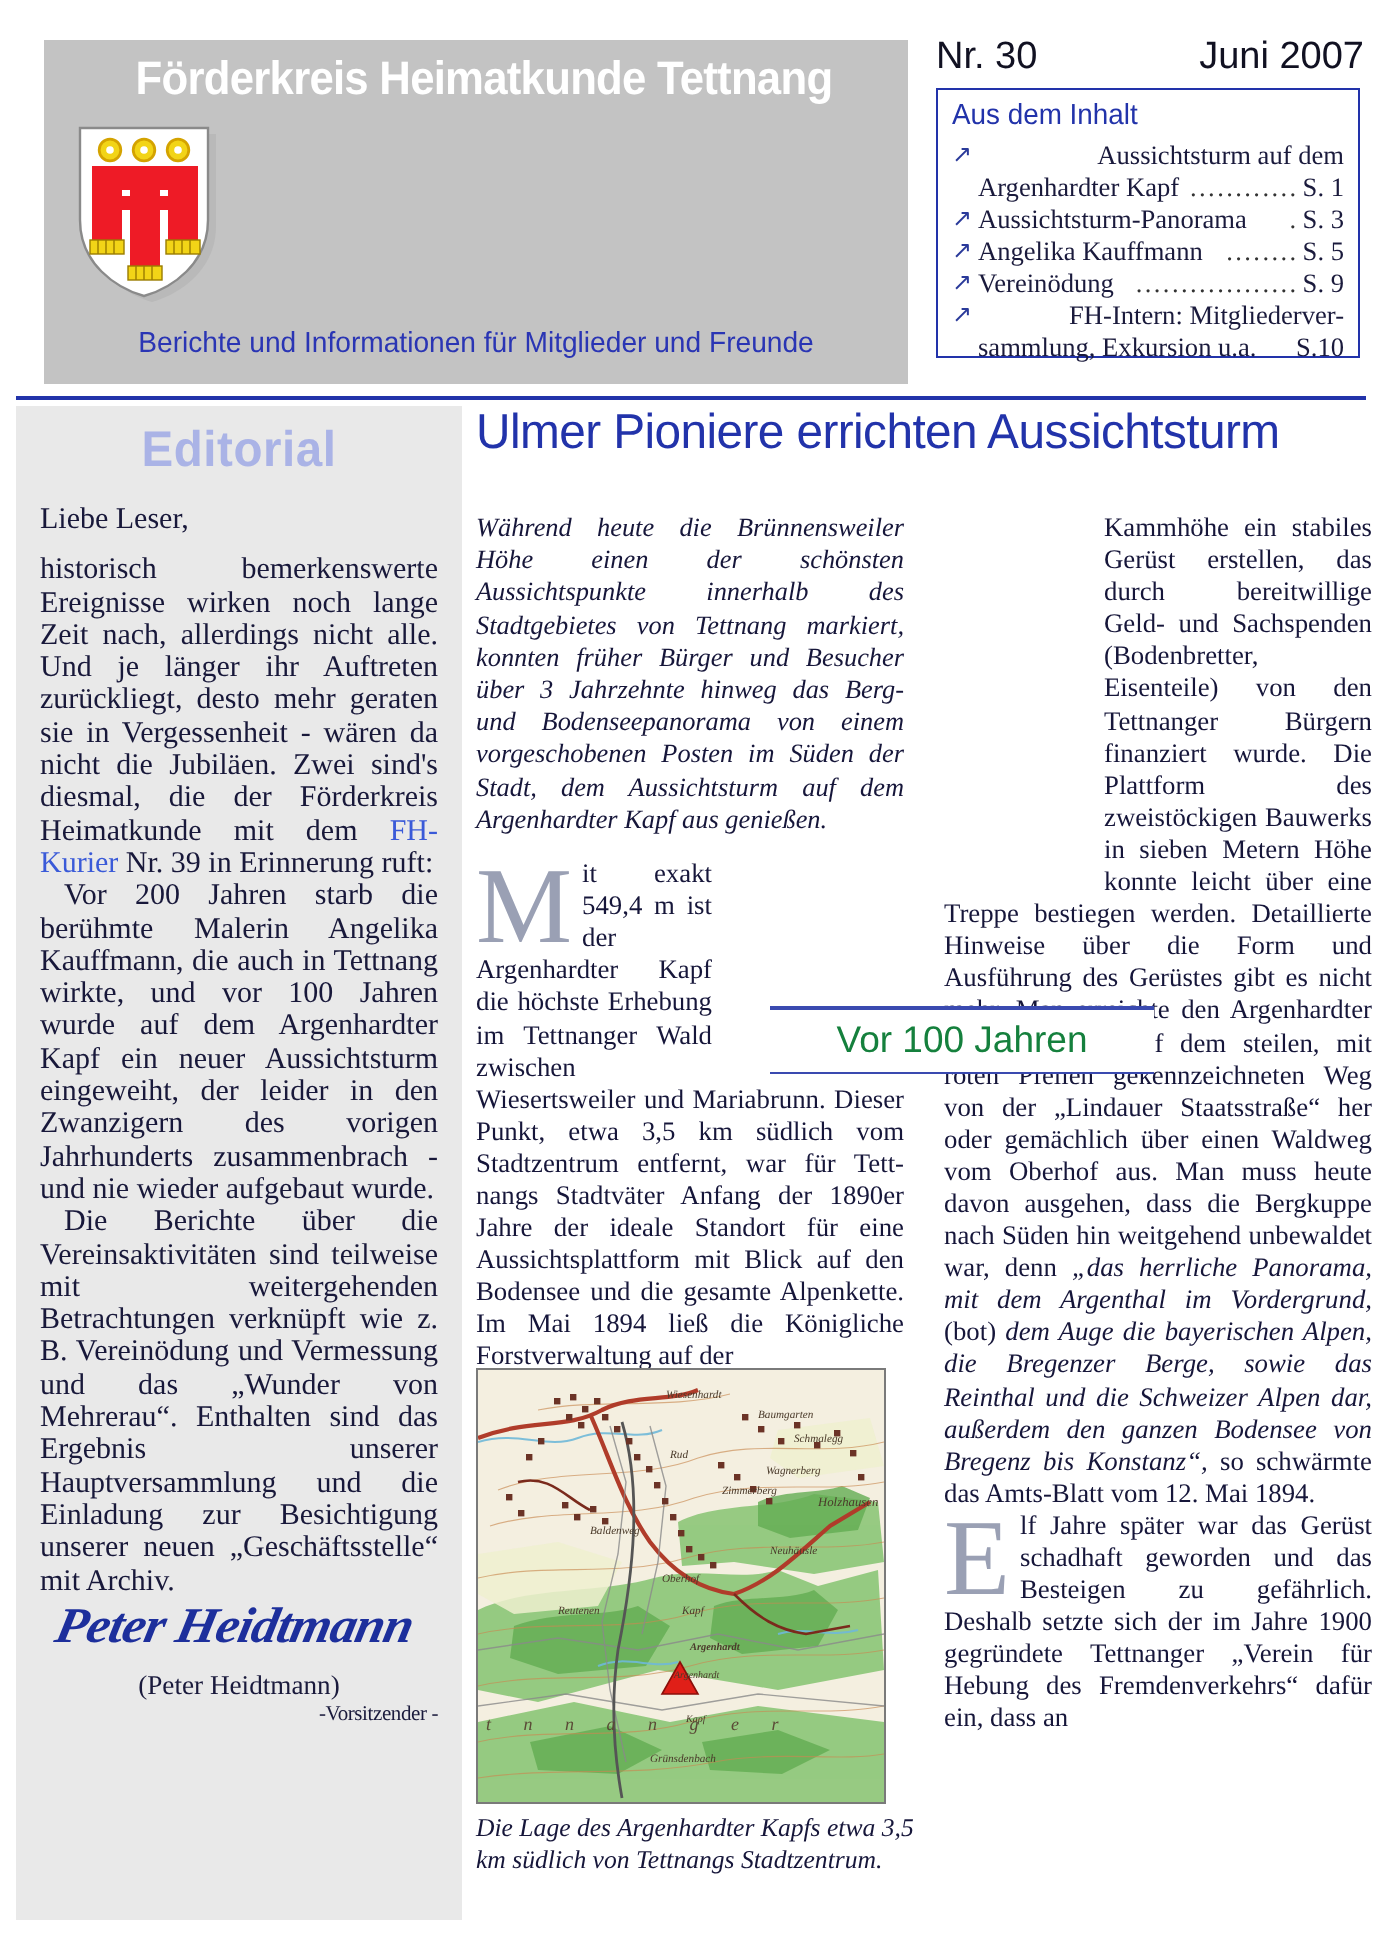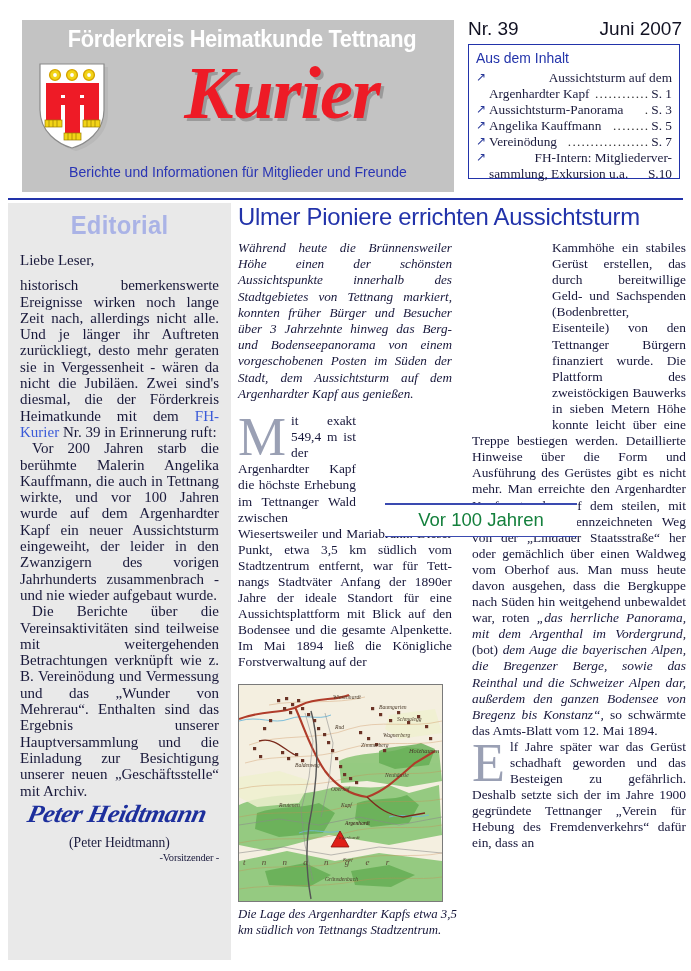--- a/index.html
+++ b/index.html
@@ -216,21 +216,21 @@
     transform: scaleX(0.975);
     transform-origin: left;
     margin-bottom: 7px;
   }
   #cols {
     position: relative;
     width: 448px;
   }
   .col {
     position: absolute;
-    top: 2px;
+    top: 18px;
     width: 214px;
   }
   #col-left  { left: 0px; }
   #col-right { left: 234px; }
 
   .art-p {
     font-size: 13.4px;
     line-height: 16.1px;
     text-align: justify;
     margin: 0;
@@ -350,27 +350,26 @@
           <line x1="53" y1="60" x2="53" y2="67"></line>
             <line x1="57" y1="60" x2="57" y2="67"></line>
           <line x1="61" y1="60" x2="61" y2="67"></line>
           <line x1="34" y1="73" x2="34" y2="80"></line>
             <line x1="38" y1="73" x2="38" y2="80"></line>
           <line x1="42" y1="73" x2="42" y2="80"></line>
         </g>
       </svg>
     </div>
 
-    <div id="kurier-word">Kurier</div>
 
     <div id="org-subtitle">Berichte und Informationen für Mitglieder und Freunde</div>
   </div>
 
   <div id="issue-line">
-    <span>Nr. 39</span>
+    <span>Nr. 30</span>
     <span>Juni 2007</span>
   </div>
 
   <div id="toc-box">
     <div id="toc-title">Aus dem Inhalt</div>
 
     <div class="toc-item">
       <span class="toc-arrow">↗</span>
       <span class="toc-text">
         <span>Aussichtsturm auf dem</span>
@@ -403,21 +402,21 @@
         </span>
       </span>
     </div>
 
     <div class="toc-item">
       <span class="toc-arrow">↗</span>
       <span class="toc-text">
         <span class="toc-line">
           <span class="toc-label">Vereinödung</span>
           <span class="toc-dots">..................</span>
-          <span class="toc-page">S. 7</span>
+          <span class="toc-page">S. 9</span>
         </span>
       </span>
     </div>
 
     <div class="toc-item">
       <span class="toc-arrow">↗</span>
       <span class="toc-text">
         <span>FH-Intern: Mitgliederver-</span>
         <span class="toc-line">
           <span class="toc-label">sammlung, Exkursion u.a.</span>
@@ -463,21 +462,21 @@
         <span>it exakt 549,4 m ist der Argenhardter Kapf die höchste Erhebung im Tettnanger Wald zwischen Wiesertsweiler und Mariabrunn. Dieser Punkt, etwa 3,5 km südlich vom Stadtzentrum entfernt, war für Tett-</span>
         <span>nangs Stadtväter Anfang der 1890er Jahre der ideale Standort für eine Aussichtsplattform mit Blick auf den Bodensee und die gesamte Alpenkette. Im Mai 1894 ließ die Königliche Forstverwaltung auf der</span>
       </p>
     </div>
 
     <div class="col" id="col-right">
       <p class="art-p">
         <span class="shape-left-quote" style="float:left;width:80px;height:66px;margin-top:116px;"></span>
         <span>Kammhöhe ein stabiles Gerüst erstellen, das durch bereitwillige Geld- und Sachspenden (Bodenbretter, Eisenteile) von den Tettnanger Bürgern finanziert wurde. Die Plattform des zweistöckigen Bauwerks in sieben Metern Höhe konnte leicht über eine Treppe bestiegen werden. Detaillierte Hinweise über die Form und Ausführung des Gerüstes gibt es nicht mehr. Man erreichte den Argenhardter Kapf entweder auf dem steilen, mit roten Pfeilen gekennzeichneten Weg von der „Lindauer Staatsstraße“ her oder</span>
         <span>gemächlich über einen Waldweg vom Oberhof aus. Man muss heute davon ausgehen, dass die</span>
-        <span>Bergkuppe nach Süden hin weitgehend unbewaldet war, roten </span><em>„das herrliche Panorama, mit dem Argenthal im Vordergrund,</em><span> (bot) </span><em>dem Auge die bayerischen Alpen, die Bregenzer Berge, sowie das Reinthal und die Schweizer Alpen dar, außerdem den ganzen Bodensee von Bregenz bis Konstanz“,</em><span> so schwärmte das Amts-Blatt vom 12. Mai 1894.</span>
+        <span>Bergkuppe nach Süden hin weitgehend unbewaldet war, denn </span><em>„das herrliche Panorama, mit dem Argenthal im Vordergrund,</em><span> (bot) </span><em>dem Auge die bayerischen Alpen, die Bregenzer Berge, sowie das Reinthal und die Schweizer Alpen dar, außerdem den ganzen Bodensee von Bregenz bis Konstanz“,</em><span> so schwärmte das Amts-Blatt vom 12. Mai 1894.</span>
       </p>
 
       <p class="art-p dropcap-para">
         <span class="dropcap">E</span>
         <span>lf Jahre später war das Gerüst schadhaft geworden und das Besteigen zu gefährlich. Deshalb setzte sich der im Jahre 1900 gegründete Tettnanger „Verein für Hebung des Fremdenverkehrs“ dafür ein, dass an</span>
       </p>
     </div>
   </div>
 
 </div>

